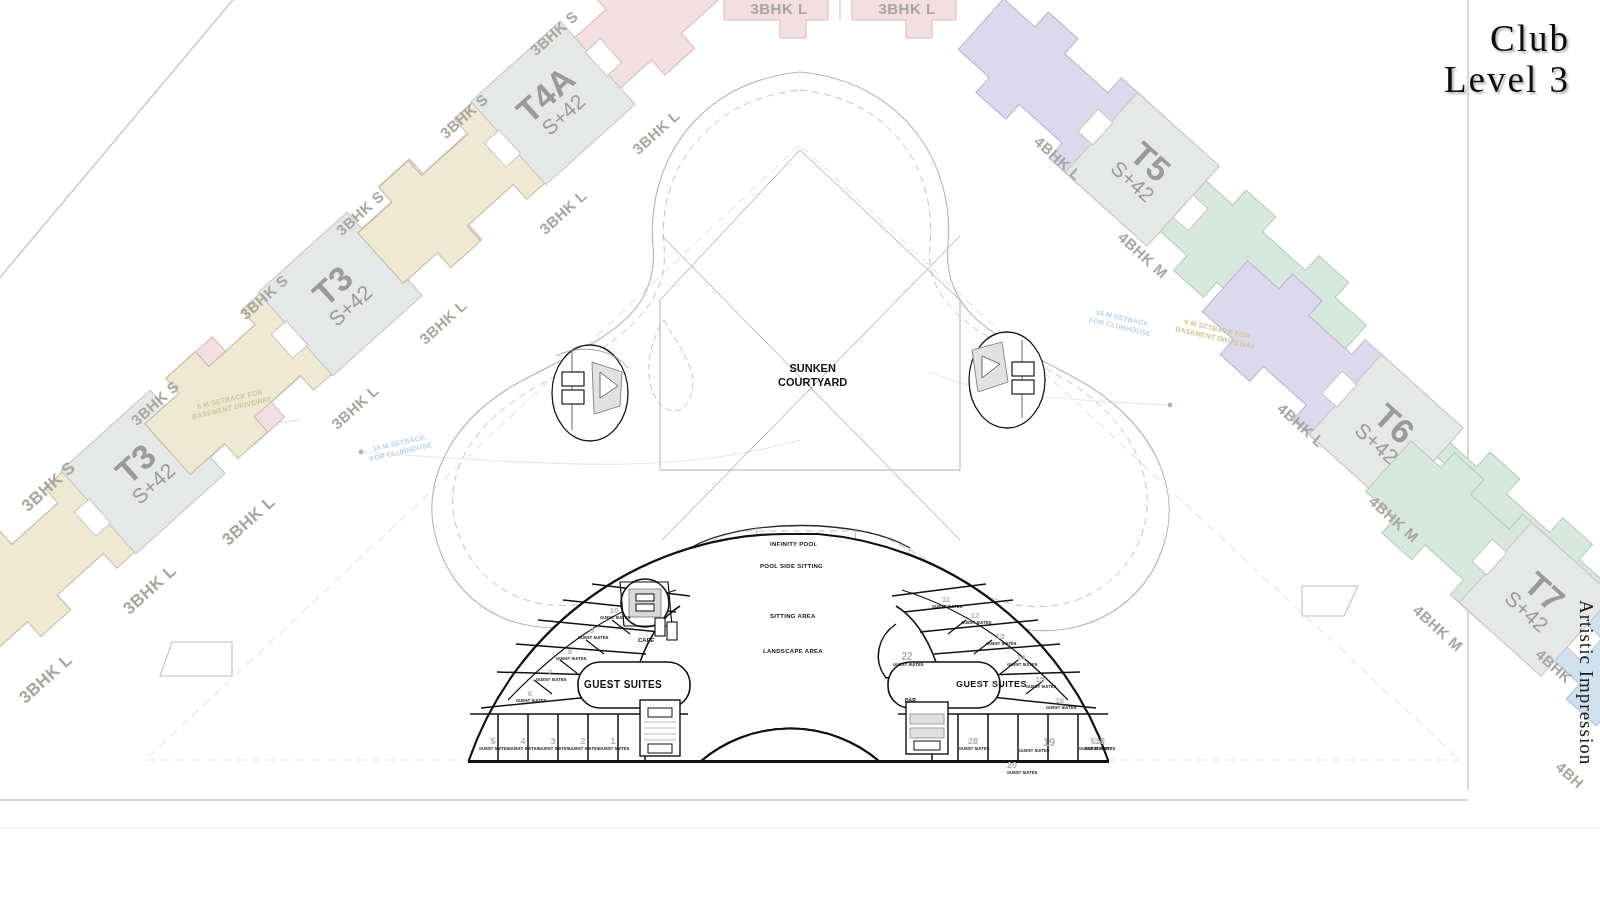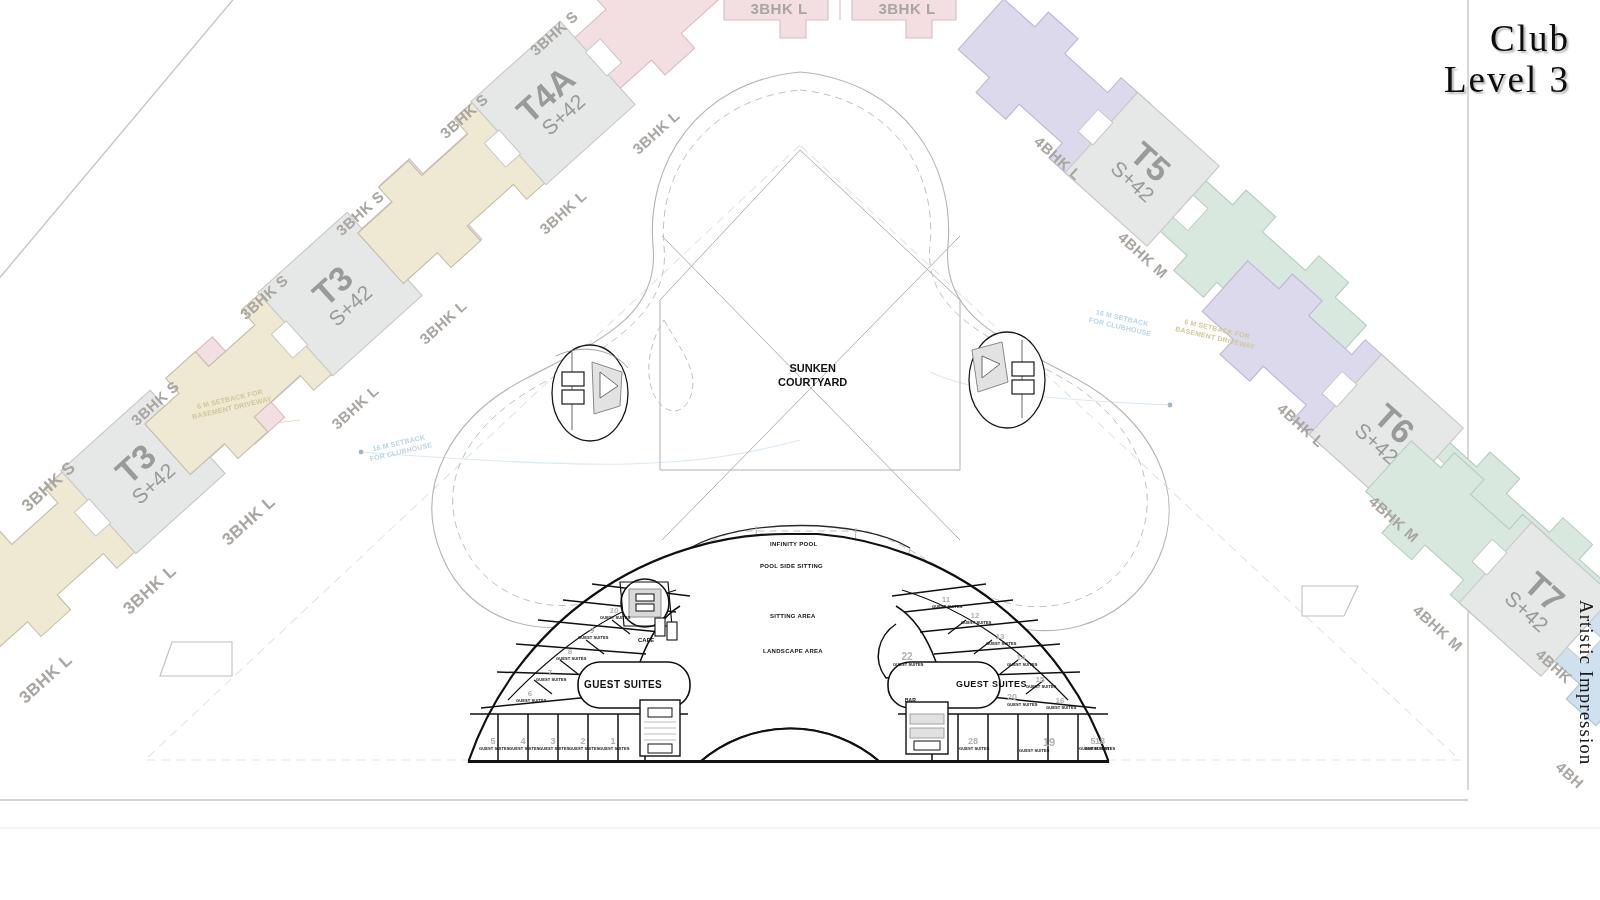--- a/index.html
+++ b/index.html
@@ -411,21 +411,21 @@
       <div class="lbl" style="left: 539px; top: 736px; width: 28px;"><div class="suite-num" style="font-size: 9px;">3</div><div class="suite-cap">GUEST SUITES</div></div>
       <div class="lbl" style="left: 569px; top: 736px; width: 28px;"><div class="suite-num" style="font-size: 9px;">2</div><div class="suite-cap">GUEST SUITES</div></div>
       <div class="lbl" style="left: 599px; top: 736px; width: 28px;"><div class="suite-num" style="font-size: 9px;">1</div><div class="suite-cap">GUEST SUITES</div></div>
       <div class="lbl" style="left: 932px; top: 595px; width: 28px;"><div class="suite-num" style="font-size: 8px;">11</div><div class="suite-cap">GUEST SUITES</div></div>
       <div class="lbl" style="left: 961px; top: 611px; width: 28px;"><div class="suite-num" style="font-size: 8px;">12</div><div class="suite-cap">GUEST SUITES</div></div>
       <div class="lbl" style="left: 986px; top: 632px; width: 28px;"><div class="suite-num" style="font-size: 8px;">13</div><div class="suite-cap">GUEST SUITES</div></div>
       <div class="lbl" style="left: 1007px; top: 653px; width: 28px;"><div class="suite-num" style="font-size: 8px;">14</div><div class="suite-cap">GUEST SUITES</div></div>
       <div class="lbl" style="left: 1026px; top: 675px; width: 28px;"><div class="suite-num" style="font-size: 8px;">15</div><div class="suite-cap">GUEST SUITES</div></div>
       <div class="lbl" style="left: 1046px; top: 696px; width: 28px;"><div class="suite-num" style="font-size: 8px;">16</div><div class="suite-cap">GUEST SUITES</div></div>
       <div class="lbl" style="left: 959px; top: 736px; width: 28px;"><div class="suite-num" style="font-size: 9px;">28</div><div class="suite-cap">GUEST SUITES</div></div>
-      <div class="lbl" style="left: 989px; top: 692px; width: 28px; padding-left: 18px;"><div class="suite-num" style="font-size: 9px;">20</div><div class="suite-cap">GUEST SUITES</div></div>
+      <div class="lbl" style="left: 989px; top: 760px; width: 28px; padding-left: 18px;"><div class="suite-num" style="font-size: 9px;">20</div><div class="suite-cap">GUEST SUITES</div></div>
       <div class="lbl" style="left: 1019px; top: 736px; width: 28px;"><div class="suite-num" style="font-size: 11px; padding-left: 24px;">19</div><div class="suite-cap">GUEST SUITES</div></div>
       <div class="lbl" style="left: 1082px; top: 736px; width: 36px;"><div class="suite-num" style="font-size: 9px;">18</div><div class="suite-cap">GUEST SUITES</div></div>
       <div class="lbl" style="left: 1079px; top: 736px; width: 28px;"><div class="suite-num" style="font-size: 9px;">5</div><div class="suite-cap">GUEST SUITES</div></div>
       <div class="lbl" style="left: 893px; top: 651px; width: 28px;"><div class="suite-num" style="font-size: 10px;">22</div><div class="suite-cap">GUEST SUITES</div></div>
     </div>
   <div id="tower-layer">
       <div class="lbl" style="left: 143px; top: 472px; transform: translate(-50%, -50%) rotate(-42deg); text-align: center;"><div class="tname" style="font-size: 34px; line-height: 0.95;">T3</div><div class="tsub" style="font-size: 21px; line-height: 1.05;">S+42</div></div>
       <div class="lbl" style="left: 340px; top: 294px; transform: translate(-50%, -50%) rotate(-42deg); text-align: center;"><div class="tname" style="font-size: 34px; line-height: 0.95;">T3</div><div class="tsub" style="font-size: 21px; line-height: 1.05;">S+42</div></div>
       <div class="lbl" style="left: 553px; top: 103px; transform: translate(-50%, -50%) rotate(-42deg); text-align: center;"><div class="tname" style="font-size: 34px; line-height: 0.95;">T4A</div><div class="tsub" style="font-size: 21px; line-height: 1.05;">S+42</div></div>
       <div class="lbl" style="left: 1143px; top: 170px; transform: translate(-50%, -50%) rotate(42deg); text-align: center;"><div class="tname" style="font-size: 34px; line-height: 0.95;">T5</div><div class="tsub" style="font-size: 21px; line-height: 1.05;">S+42</div></div>

